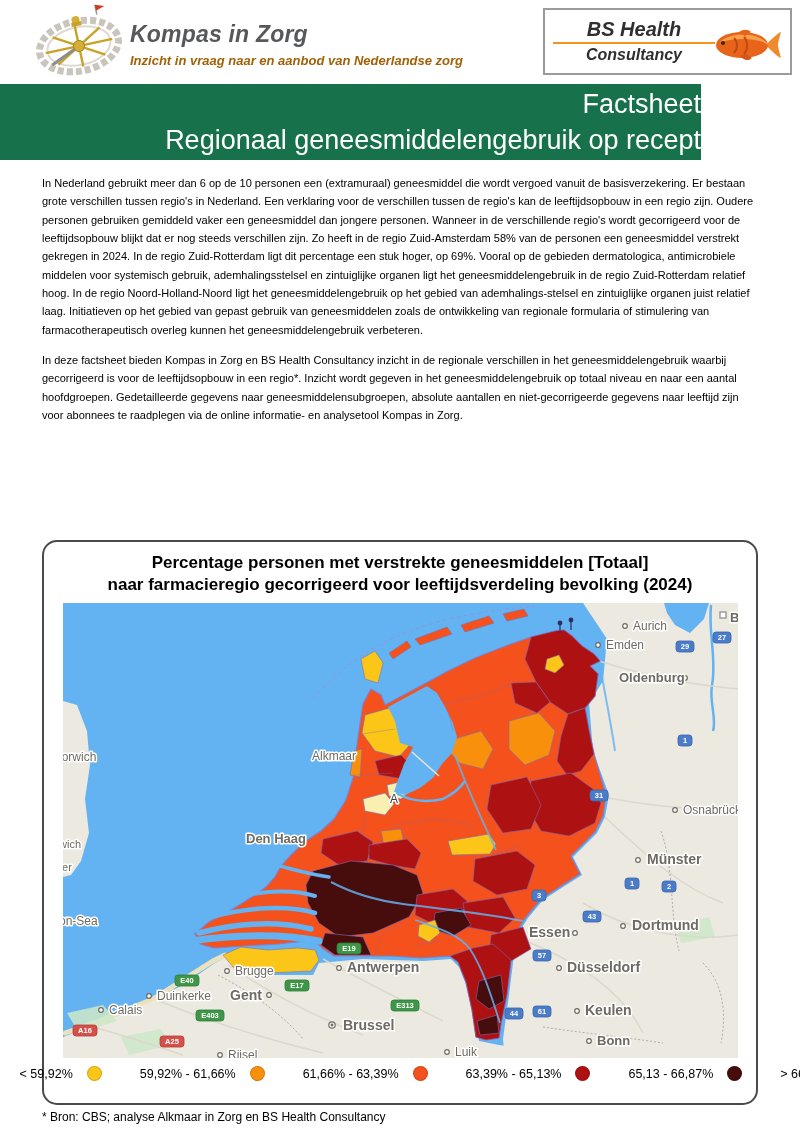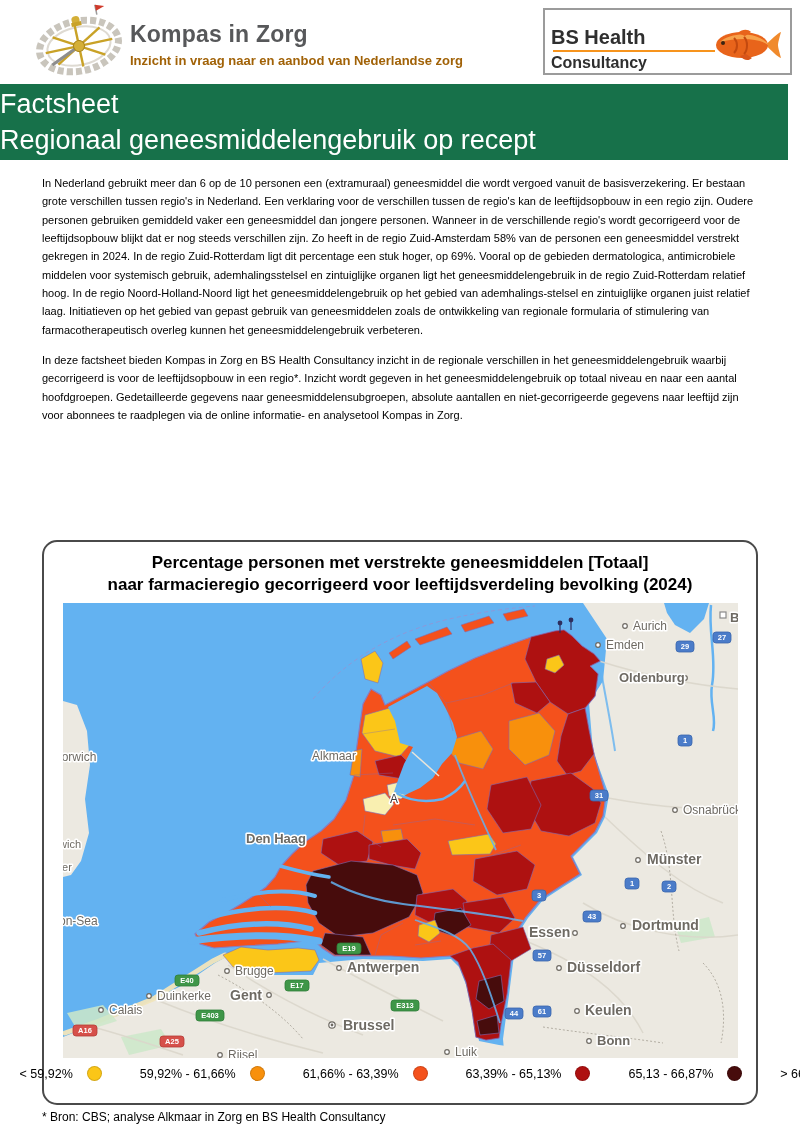--- a/index.html
+++ b/index.html
@@ -1,35 +1,35 @@
 <!DOCTYPE html>
 <html><head>
 <meta charset="utf-8">
 <style>
   html,body{margin:0;padding:0;}
   body{
     width:800px;height:1131px;position:relative;overflow:hidden;
     background:#ffffff;font-family:"Liberation Sans",sans-serif;color:#000;
   }
   
-  .header{position:absolute;top:0;left:0;width:800px;height:99px;background:#fff;}
+  .header{position:absolute;top:0;left:0;width:800px;height:99px;background:#fff;font-style:italic;}
   .compass{position:absolute;left:34px;top:4px;}
   .brand{position:absolute;left:130px;top:21px;}
   .brand-title{font-size:23px;font-weight:bold;color:#57585a;letter-spacing:.2px;}
   .brand-sub{font-size:13px;font-weight:bold;color:#a16207;margin-top:5px;}
   .partner{position:absolute;left:543px;top:8px;width:249px;height:67px;
     border:2px solid #9b9b9b;background:#fff;box-sizing:border-box;}
-  .partner-text{position:absolute;left:6px;top:16px;width:166px;text-align:left;}
+  .partner-text{position:absolute;left:6px;top:8px;width:166px;text-align:center;}
   .bs-line1{font-size:20px;font-weight:bold;color:#2f2f2f;}
   .bs-rule{height:2px;background:#F7941D;margin:1px 2px 2px 2px;}
   .bs-line2{font-size:16px;font-weight:bold;color:#2f2f2f;}
   .fish{position:absolute;right:8px;top:14px;}
   
-  .banner{position:absolute;top:84px;left:0;width:788px;height:76px;background:#17714A;
-    text-align:left;color:#fff;}
+  .banner{position:absolute;top:84px;left:0;width:701px;height:76px;background:#17714A;
+    text-align:right;color:#fff;}
   .banner .bl{font-size:27px;line-height:36px;font-weight:normal;}
   .banner{padding-top:2px;box-sizing:border-box;}
   
   .content{position:absolute;top:174px;left:42px;width:718px;font-size:11px;
     line-height:18.35px;color:#000;}
   .content p{margin:0 0 12px 0;}
   
   .chartbox{position:absolute;left:42px;top:540px;width:716px;height:565px;
     border:2px solid #4a4a4a;border-radius:15px;box-sizing:border-box;background:#fff;}
   .chart-title{text-align:center;font-weight:bold;font-size:17px;line-height:21.5px;

